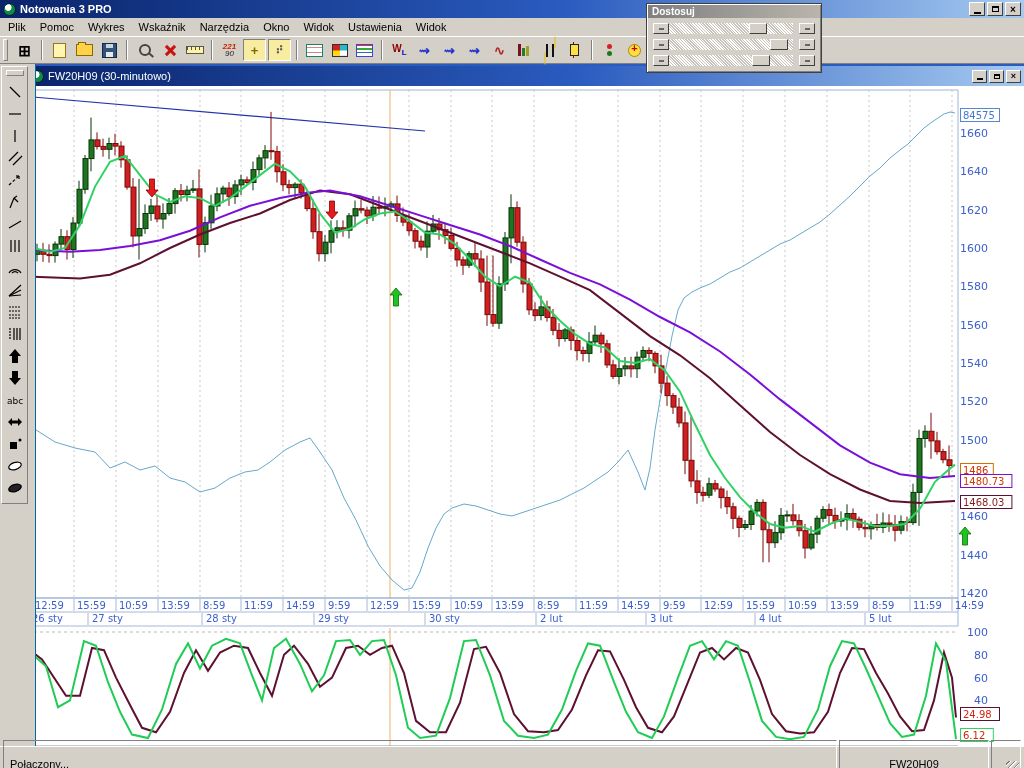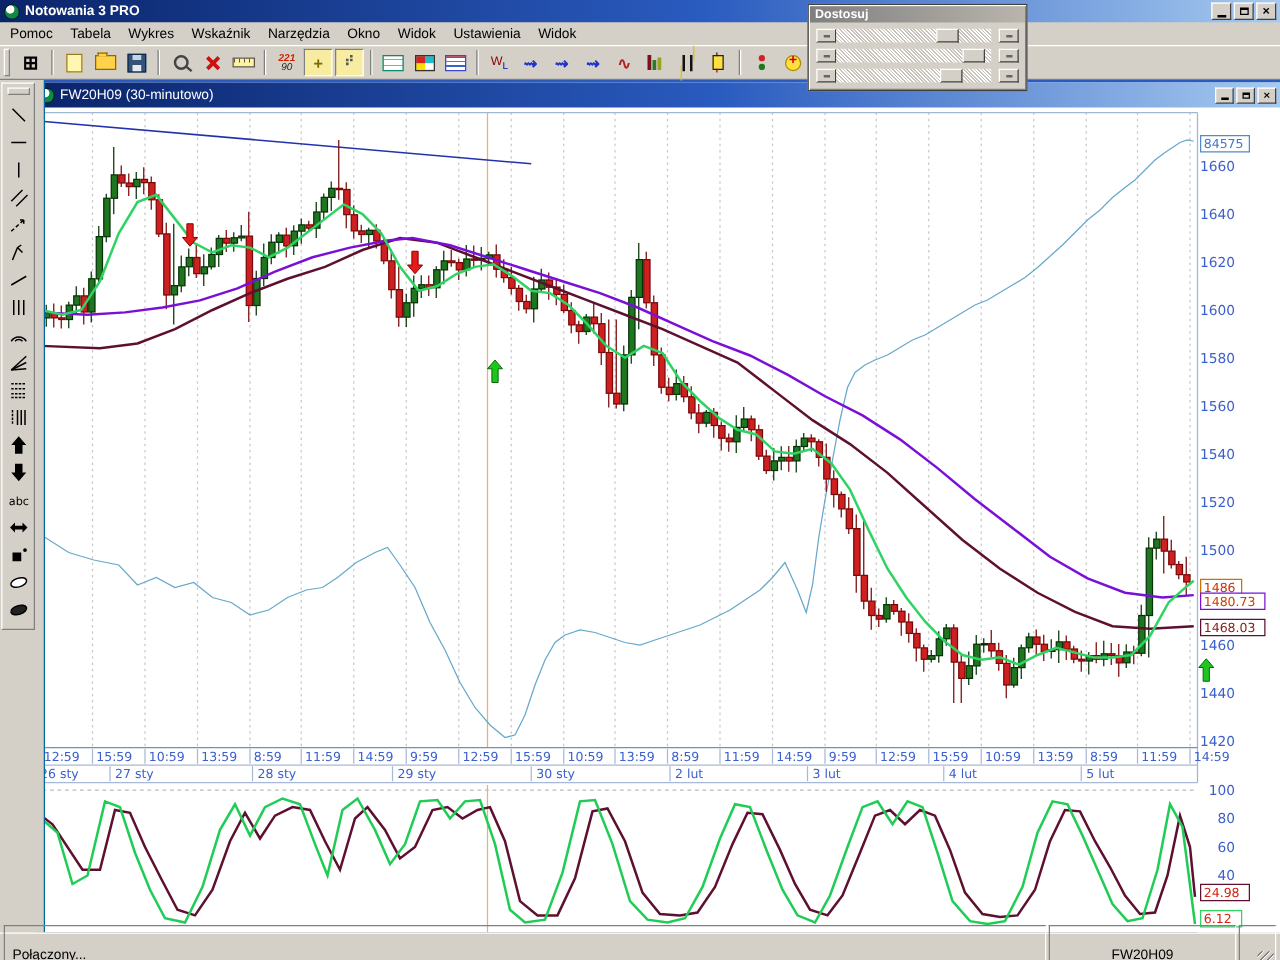--- a/index.html
+++ b/index.html
@@ -132,22 +132,22 @@
   <span class="winbtn">
       <i class="g-min"></i>
     </span>
   <span class="winbtn">
       <i class="g-rest"></i>
     </span>
   <span class="winbtn">×</span>
 </div>
 
 <div id="menubar">
+    <span class="mitem">Plik</span>
     <span class="mitem">Pomoc</span>
-    <span class="mitem">Tabela</span>
     <span class="mitem">Wykres</span>
     <span class="mitem">Wskaźnik</span>
     <span class="mitem">Narzędzia</span>
     <span class="mitem">Okno</span>
     <span class="mitem">Widok</span>
     <span class="mitem">Ustawienia</span>
     <span class="mitem">Widok</span>
   </div>
 
 <div id="toolbar">
@@ -193,21 +193,21 @@
       <i class="i-tbl1"></i>
     </div>
     <div class="tbtn">
       <i class="i-tbl2"></i>
     </div>
     <div class="tbtn">
       <i class="i-tbl3"></i>
     </div>
     <span class="tsep"></span>
     <div class="tbtn">
-      <span style="font-size:10px;font-weight:normal;color:#8B0000">W<sub style="color:#00C;font-size:8px">L</sub></span>
+      <span style="font-size:10px;font-weight:bold;color:#8B0000">W<sub style="color:#00C;font-size:8px">L</sub></span>
     </div>
     <div class="tbtn">
       <span class="uglyph" style="font-size:13px;color:#2233CC">⇝</span>
     </div>
     <div class="tbtn">
       <span class="uglyph" style="font-size:13px;color:#2233CC">⇝</span>
     </div>
     <div class="tbtn">
       <span class="uglyph" style="font-size:13px;color:#2233CC">⇝</span>
     </div>

